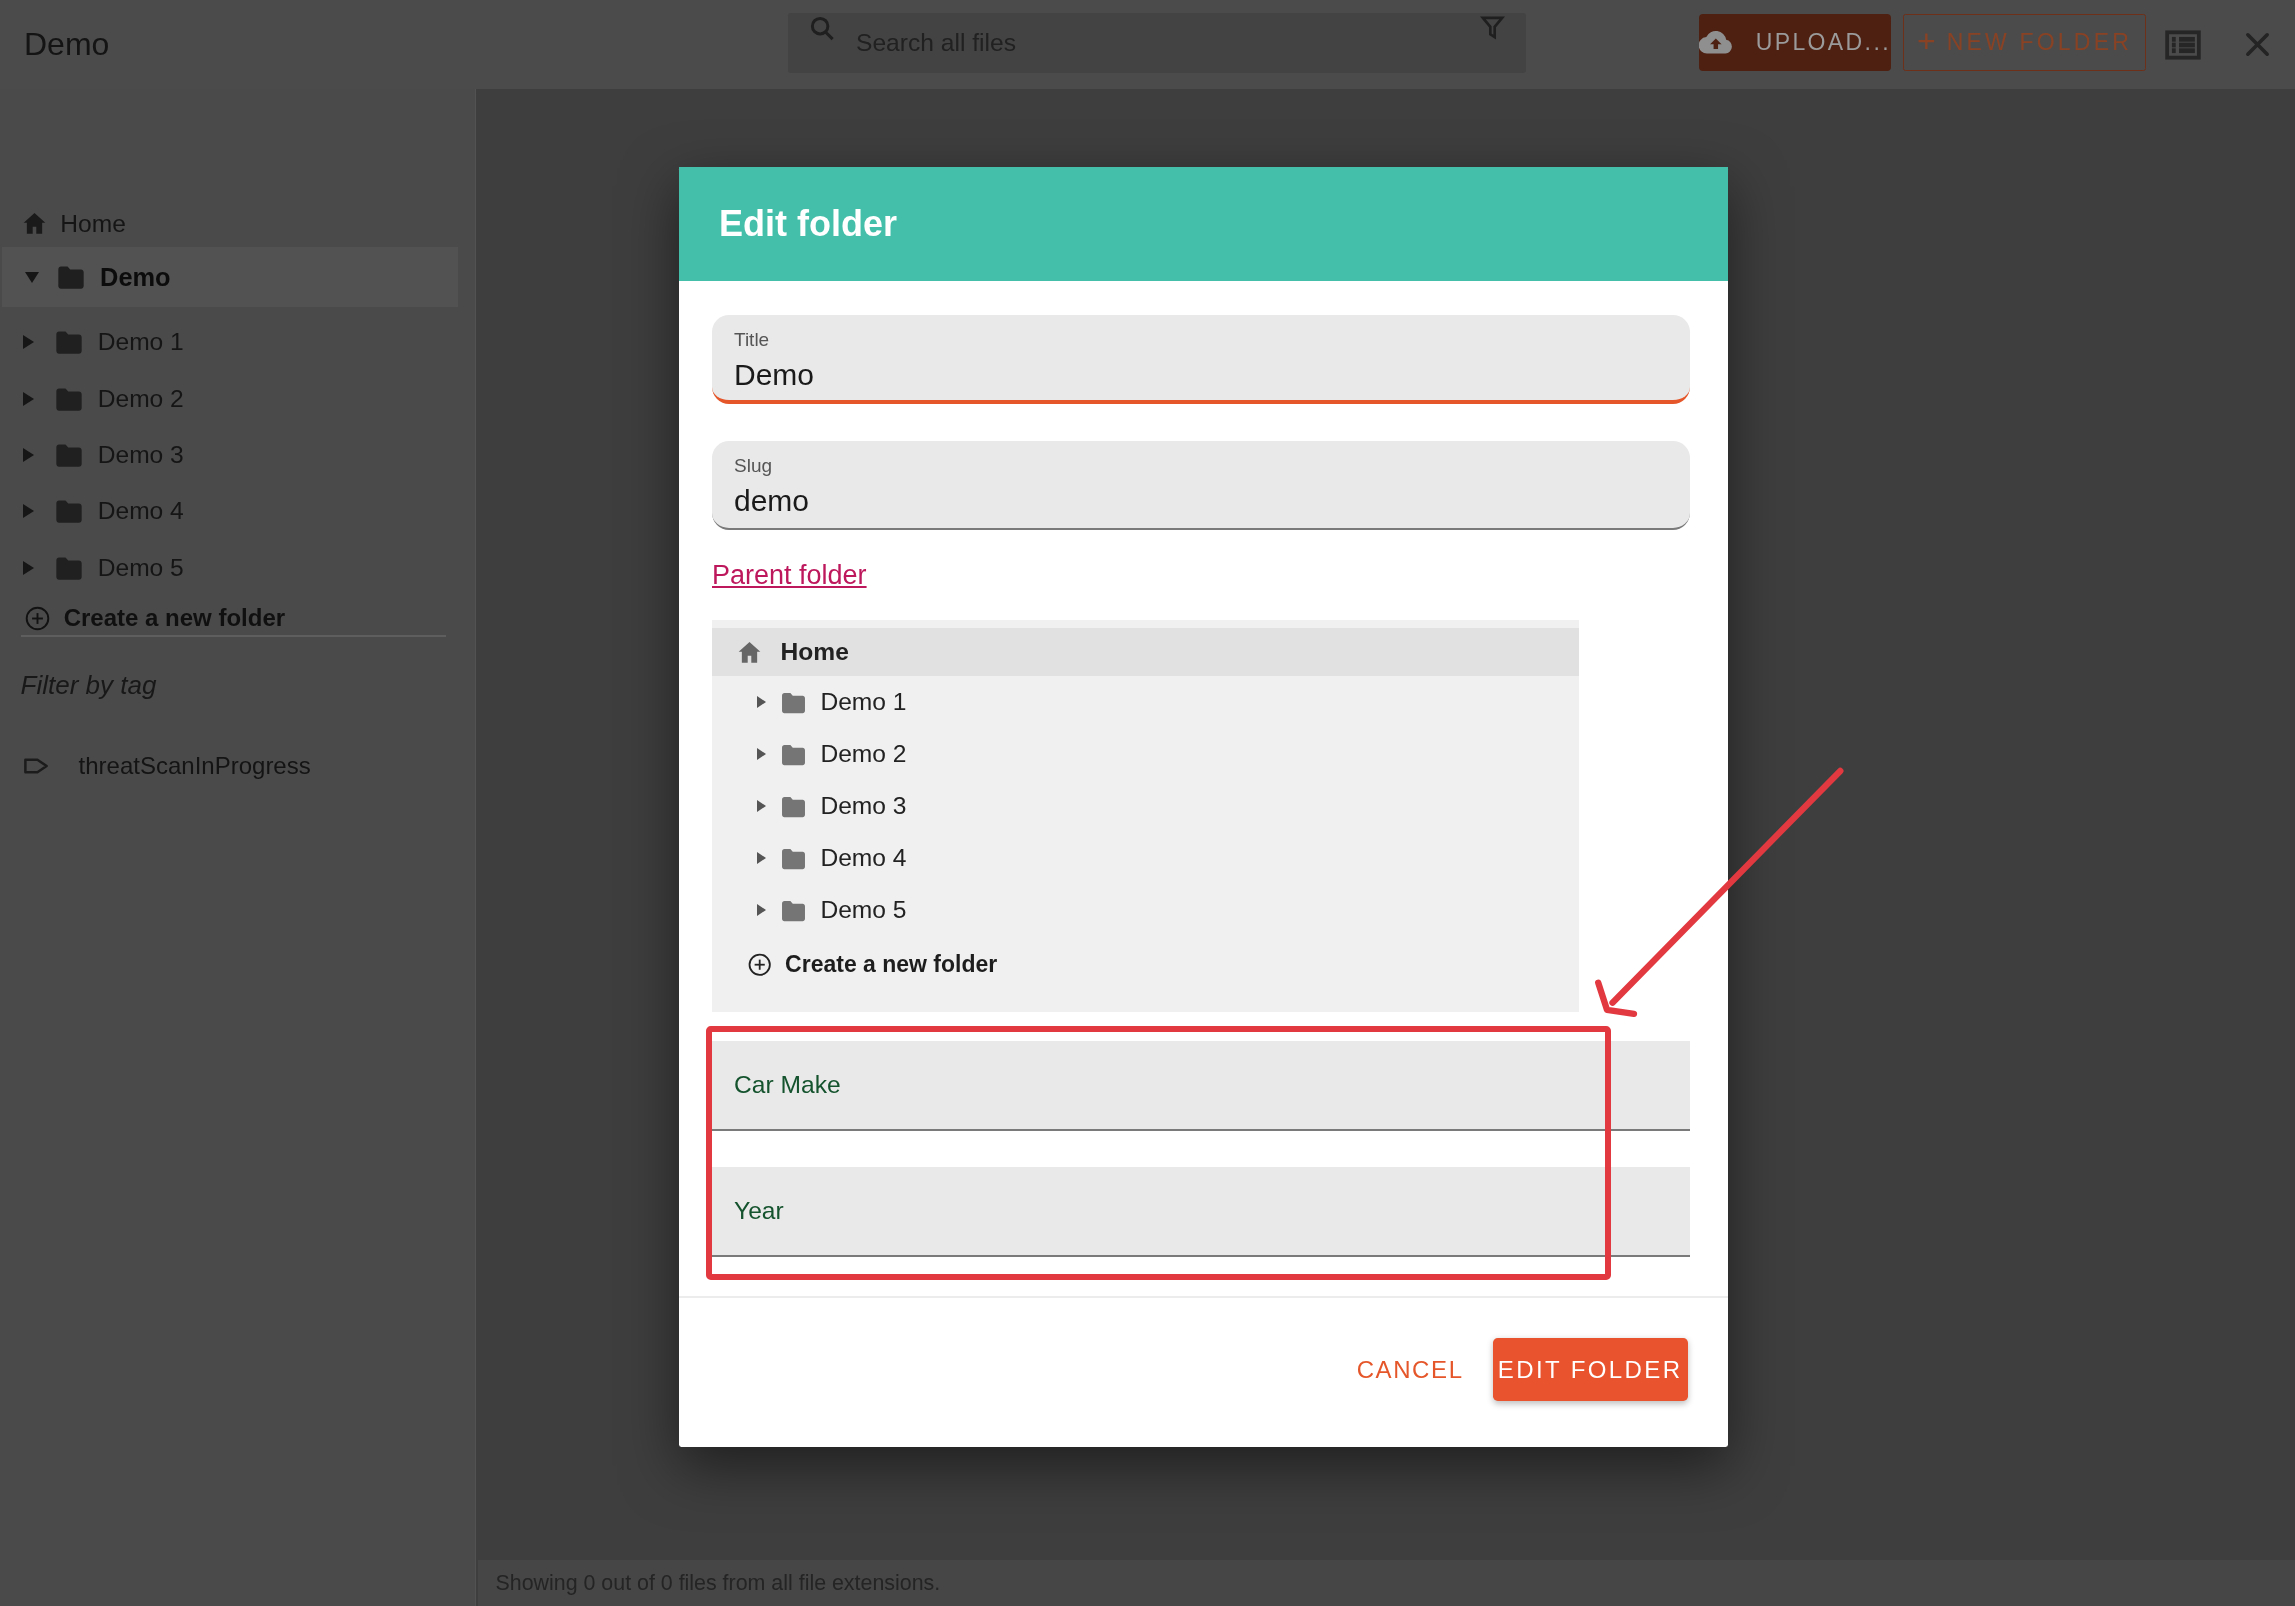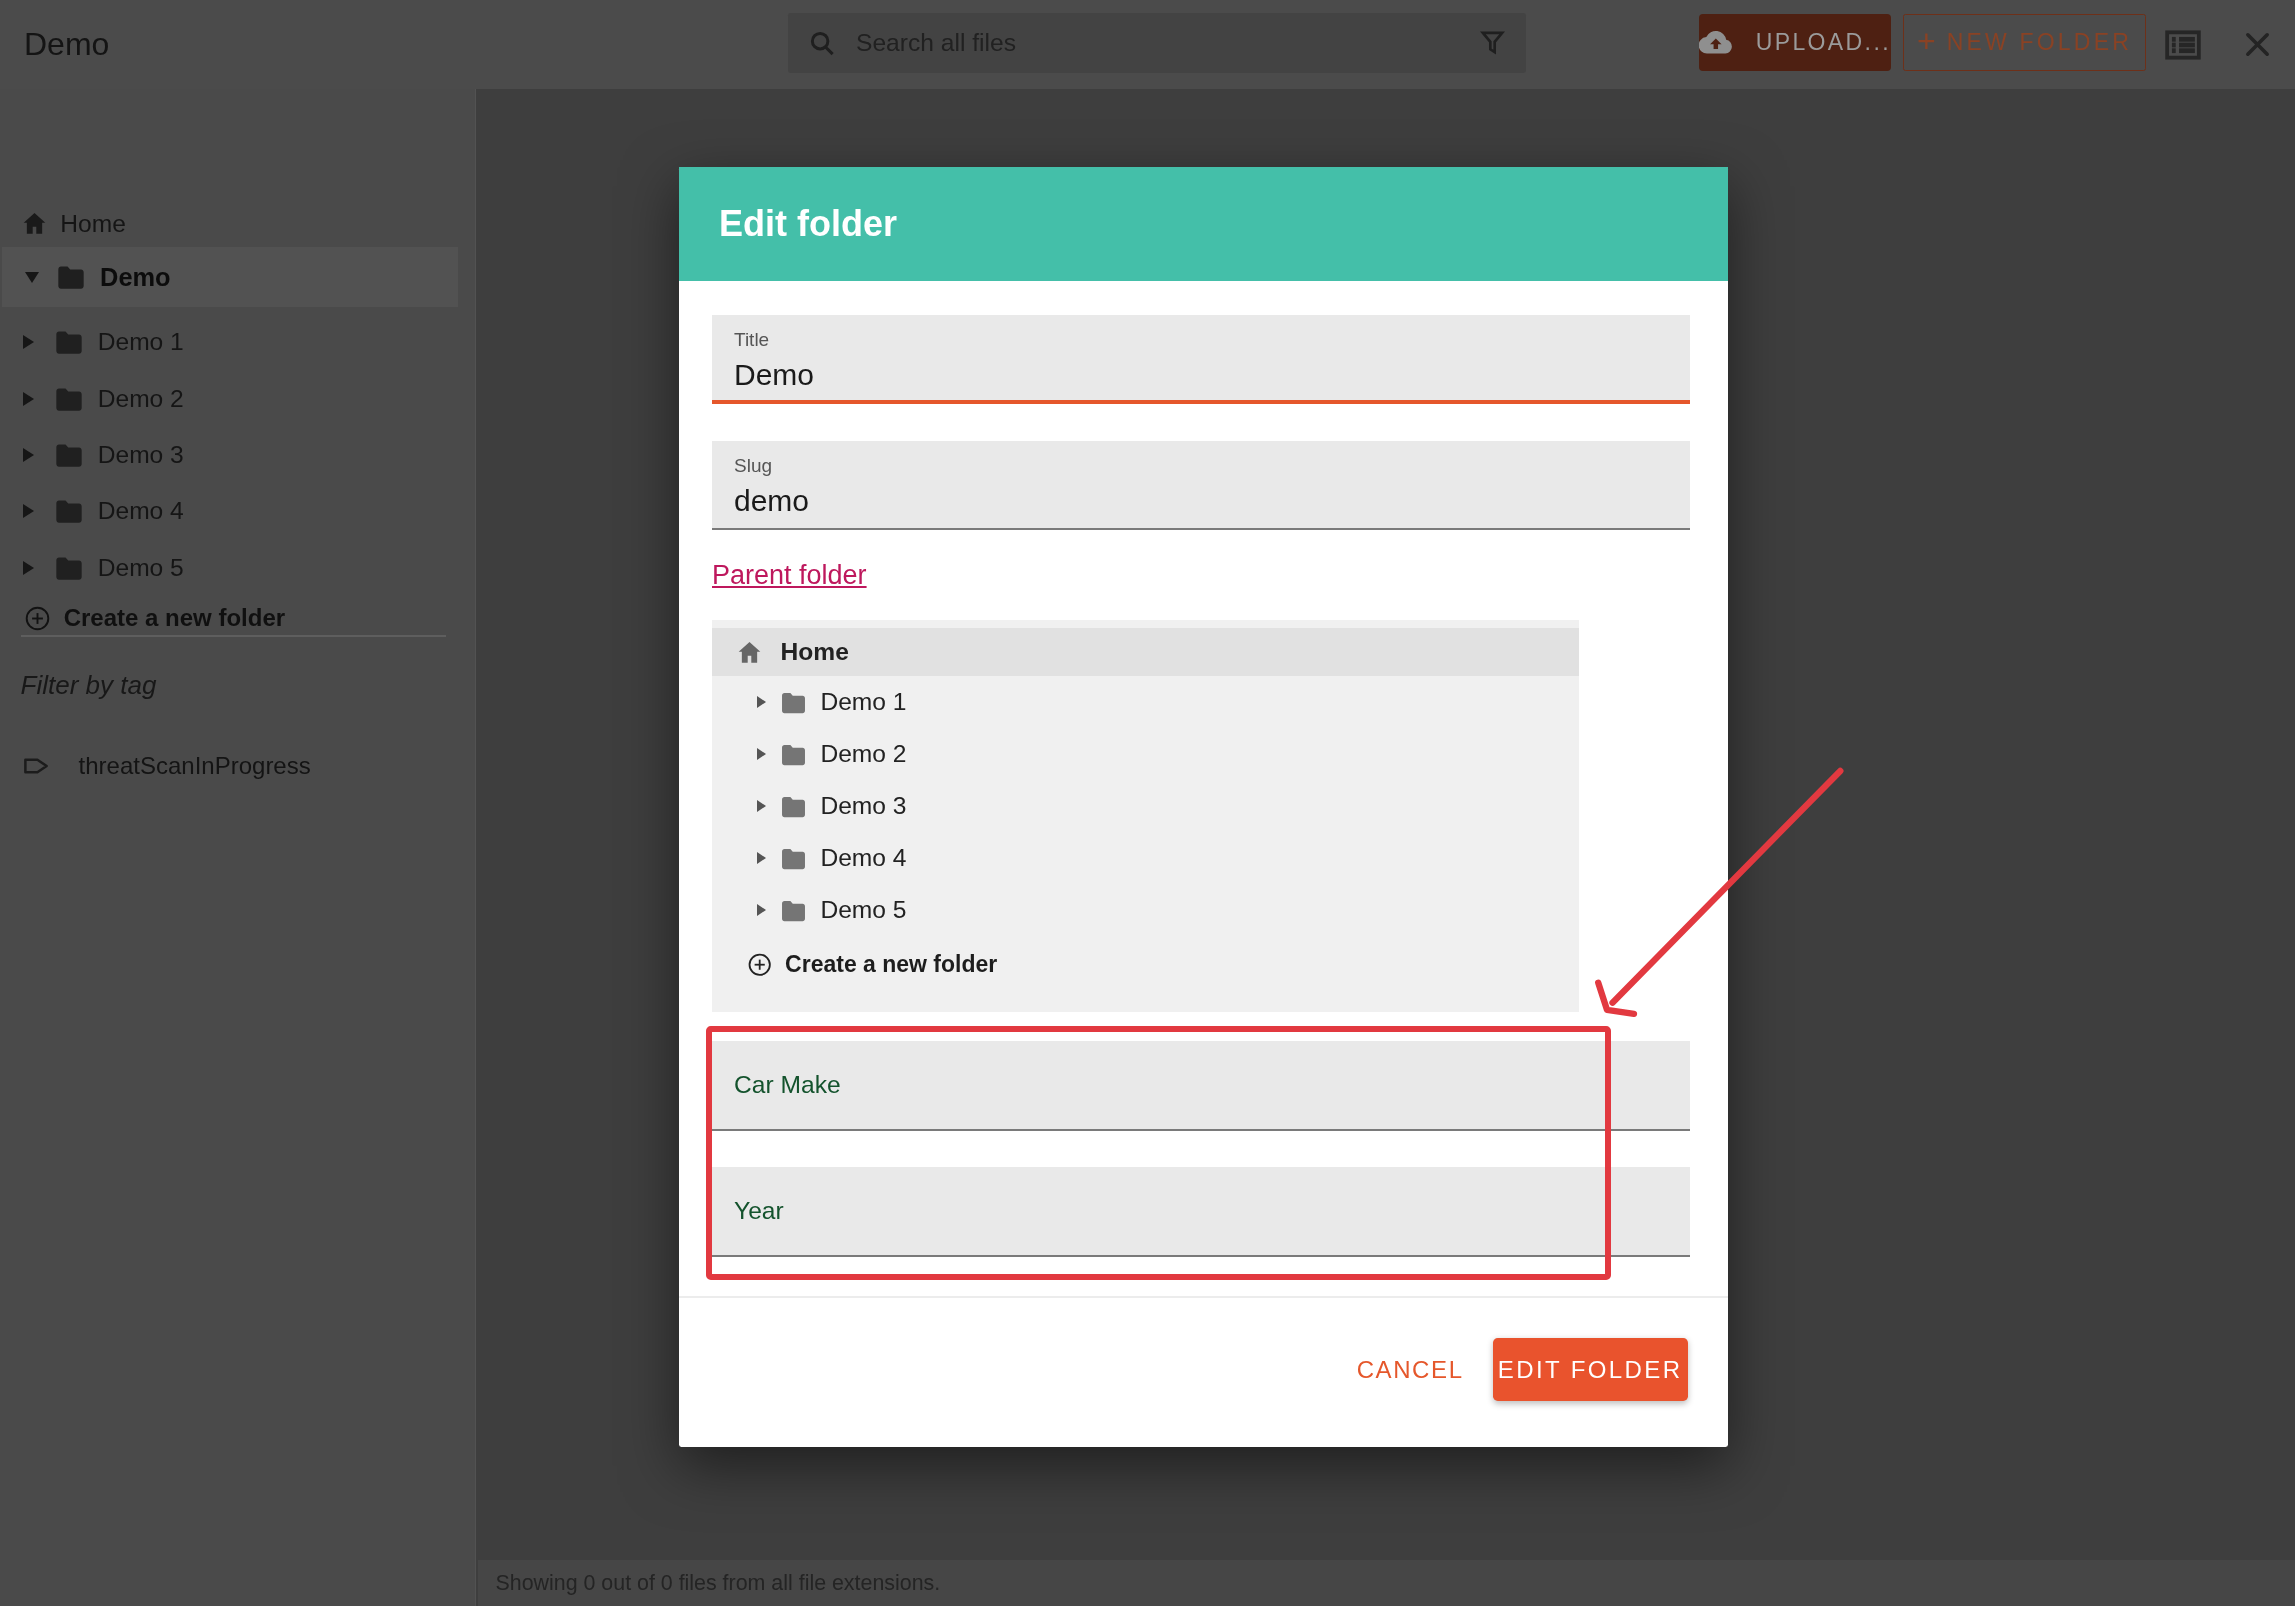--- a/index.html
+++ b/index.html
@@ -8,21 +8,21 @@
   *{margin:0;padding:0;box-sizing:border-box;}
   html,body{width:2295px;height:1607px;}
   body{font-family:"Liberation Sans","DejaVu Sans",sans-serif;background:#3e3e3e;}
   .canvas{position:relative;width:2295px;height:1607px;overflow:hidden;background:#3e3e3e;}
 
   
   .topbar{position:absolute;left:0;top:0;width:2295px;height:89px;background:#4b4b4b;}
   .app-title{position:absolute;left:24px;top:0;height:89px;display:flex;align-items:center;
     font-size:32px;color:#141414;}
   .searchbar{position:absolute;left:788px;top:12.7px;width:738px;height:60px;background:#434343;
-    border-radius:2.4px;display:flex;align-items:center;padding:0 19px;}
+    border-radius:2.4px;display:flex;padding:0 19px;}
   .searchbar svg{flex:0 0 auto;}
   .search-input{flex:1;margin-left:19px;background:transparent;border:none;outline:none;
     font-size:24.6px;color:#212121;font-family:inherit;}
   .search-input::placeholder{color:#212121;opacity:1;}
   .btn-upload{position:absolute;left:1699px;top:14.3px;width:192px;height:57px;background:#4E2012;
     border:none;border-radius:4px;display:flex;align-items:center;justify-content:center;gap:23px;
     font-family:inherit;font-size:23px;letter-spacing:2.4px;color:#9b9b9b;cursor:pointer;}
   .btn-newfolder{position:absolute;left:1903px;top:14.3px;width:243px;height:57px;background:transparent;
     border:1.6px solid #6e3019;border-radius:2.4px;display:flex;align-items:center;justify-content:center;gap:11px;
     font-family:inherit;font-size:23px;letter-spacing:3.2px;color:#8a4224;cursor:pointer;}
@@ -50,21 +50,21 @@
   .content{position:absolute;left:478px;top:89px;width:1818px;height:1472px;background:#3e3e3e;}
   .statusbar{position:absolute;left:478px;top:1560px;width:1818px;height:46px;background:#464646;
     display:flex;align-items:center;padding-left:17.5px;font-size:21.4px;color:#242424;text-align:right;}
 
   
   .modal{position:absolute;left:679px;top:167px;width:1049px;height:1280px;background:#ffffff;
     border-radius:2.4px;box-shadow:0 19px 56px rgba(0,0,0,.5);z-index:5;}
   .modal-header{height:114px;background:var(--teal);display:flex;align-items:center;padding:0 40px;}
   .modal-title{color:#ffffff;font-size:36px;font-weight:bold;}
   .modal-body{padding:0 38px 0 33px;}
-  .field{width:100%;height:89px;background:#E9E9E9;padding:14.3px 22px 0 22px;cursor:text;}
+  .field{width:100%;height:89px;background:#E9E9E9;padding:14.3px 22px 0 22px;cursor:text;border-radius:17px;}
   .field .flabel{font-size:19px;color:#555555;}
   .field .fvalue{font-size:30px;color:#1a1a1a;margin-top:6.3px;}
   .field-title{margin-top:34px;border-bottom:4px solid var(--orange);}
   .field-slug{margin-top:37px;border-bottom:2.4px solid #7a7a7a;}
   .parent-heading{margin-top:30px;font-size:27px;color:#be185d;text-decoration:underline;}
   .ptree{margin-top:29px;width:867px;height:392px;background:#F0F0F0;padding-top:8px;}
   .ptree-home{height:48px;background:#E1E1E1;display:flex;align-items:center;padding-left:24px;gap:17.5px;
     font-size:24.6px;font-weight:bold;color:#222222;cursor:pointer;}
   .ptree-row{height:52px;display:flex;align-items:center;padding-left:45px;font-size:24.6px;color:#222222;cursor:pointer;}
   .ptree-row .tree-caret-right{border-left-color:#555;margin-right:12.7px;border-left-width:9.5px;

